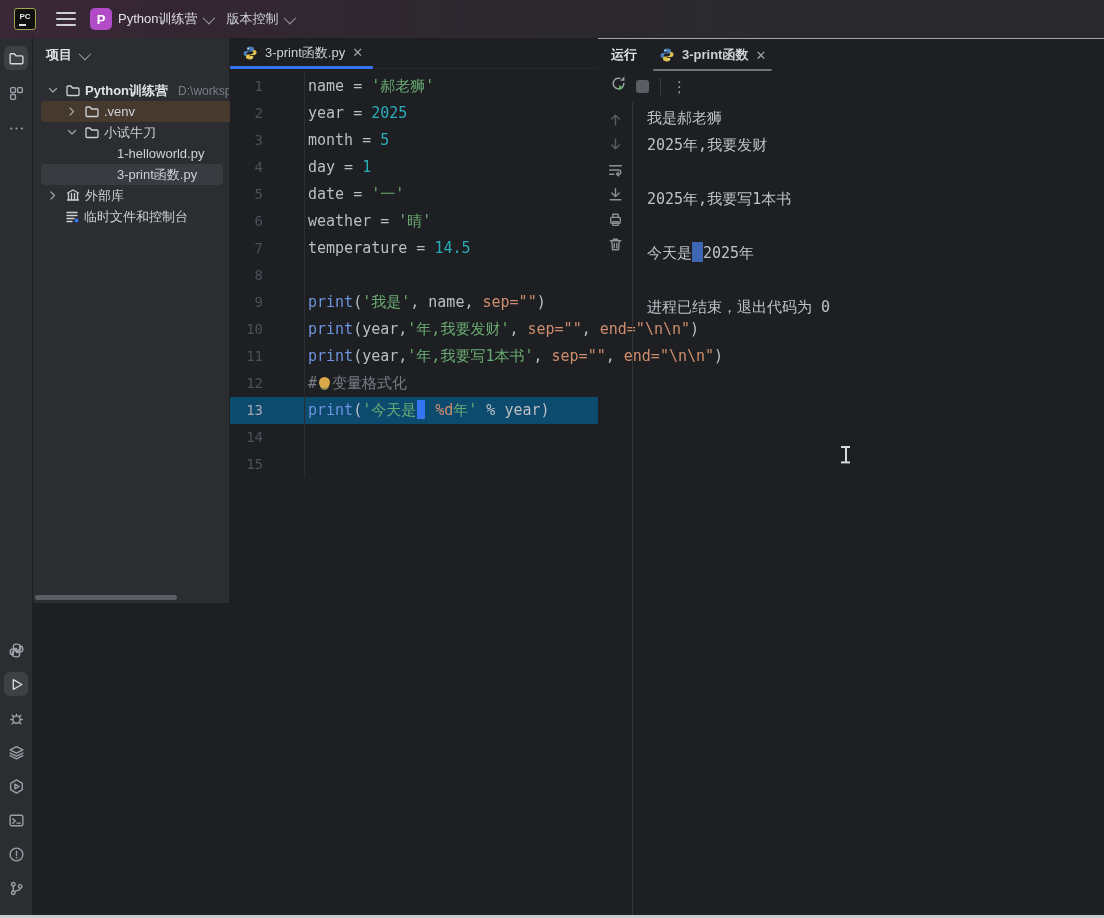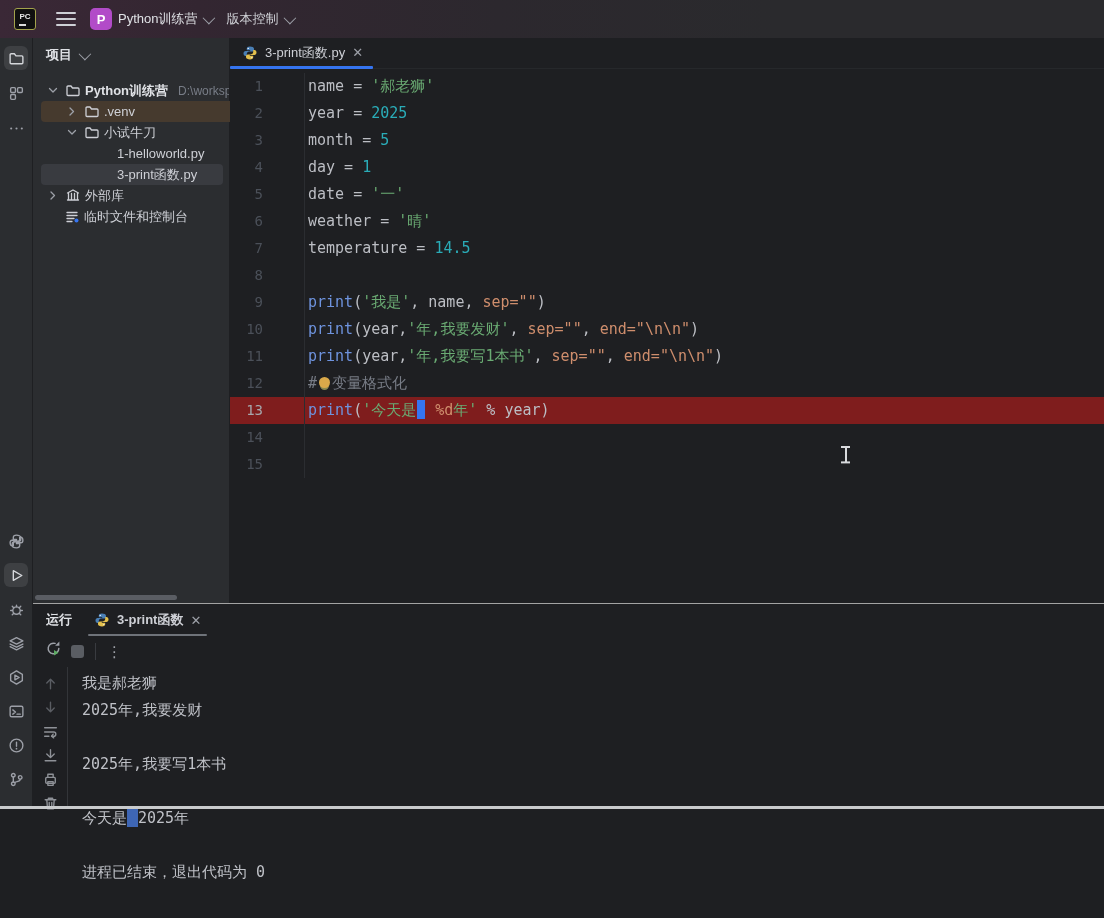--- a/index.html
+++ b/index.html
@@ -1,18 +1,18 @@
 <!DOCTYPE html>
 <html><head>
 <meta charset="utf-8">
 <style>
   * { margin:0; padding:0; box-sizing:border-box; }
   html,body { width:1104px; height:918px; overflow:hidden; background:#1e1f22;
     font-family:"Liberation Sans","DejaVu Sans",sans-serif; -webkit-font-smoothing:antialiased; }
-  .app { width:1104px; height:809px; display:flex; flex-direction:column; position:relative; }
+  .app { width:1104px; height:918px; display:flex; flex-direction:column; position:relative; }
 
   
   .titlebar { height:38px; flex:0 0 38px; display:flex; align-items:center; gap:14px;
     background:linear-gradient(90deg,#3a2836 0%,#332631 18%,#2c282e 45%,#2a2a2d 70%,#2a2a2d 100%);
     padding-left:14px; }
   .pc-logo { width:22px; height:22px; border:1px solid #a3a34c; border-radius:3px; background:#101010;
     color:#e8e8e8; font-size:8px; font-weight:bold; display:flex; align-items:flex-start; justify-content:center;
     padding-top:3px; letter-spacing:0; position:relative; }
   .pc-logo::after{ content:""; position:absolute; left:4px; bottom:3px; width:7px; height:2px; background:#ddd; }
   .hamburger { width:20px; height:14px; display:flex; flex-direction:column; justify-content:space-between; margin-left:6px; }
@@ -28,21 +28,21 @@
   .app-row { flex:1; display:flex; min-height:0; }
   .stripe { width:33px; flex:0 0 33px; background:#2b2d30; border-right:1px solid #1e1f22;
     display:flex; flex-direction:column; align-items:center; padding-top:8px; }
   .stripe-icon { width:24px; height:24px; margin-bottom:11px; display:flex; align-items:center; justify-content:center;
     border-radius:6px; color:#9da0a8; }
   .stripe-icon.active { background:#3e4043; color:#d5d7db; }
   .stripe-spacer { margin-top:auto; }
   .stripe-bottom { display:flex; flex-direction:column; align-items:center; padding-bottom:8px; }
   .stripe-bottom .stripe-icon { margin-bottom:10px; }
 
-  .right-col { flex:1; display:flex; flex-direction:column; min-width:0; }
+  .right-col { flex:1; display:flex; flex-direction:row; min-width:0; }
   .upper { height:565px; flex:0 0 565px; display:flex; min-width:0; }
 
   
   .project-panel { width:197px; flex:0 0 197px; background:#2b2d30; position:relative; border-right:1px solid #1e1f22; }
   .pp-header { height:34px; display:flex; align-items:center; gap:7px; padding-left:13px;
     color:#dfe1e5; font-size:13px; font-weight:bold; }
   .tree { margin-top:8px; }
   .tree-row { height:21px; display:flex; align-items:center; gap:4px; font-size:13px; color:#ced0d6;
     position:relative; white-space:nowrap; }
   .tree-row > * { position:relative; z-index:1; }
@@ -58,21 +58,21 @@
 
   
   .editor { flex:1; background:#1e1f22; display:flex; flex-direction:column; min-width:0; position:relative; }
   .tabbar { height:31px; flex:0 0 31px; display:flex; align-items:flex-end; border-bottom:1px solid #26282b; }
   .etab { height:31px; display:flex; align-items:center; gap:7px; padding:0 10px 0 12px; position:relative;
     color:#ced0d6; font-size:13px; }
   .etab::after { content:""; position:absolute; left:0; right:0; bottom:-1px; height:3px; background:#3574f0; border-radius:1px; }
   .tab-close { color:#9da0a8; font-size:13px; line-height:1; }
   .code-area { flex:1; position:relative; padding-top:4px; font-family:"DejaVu Sans Mono","Liberation Mono",monospace; font-size:15px; }
   .code-row { height:27px; line-height:27px; display:flex; white-space:pre; }
-  .code-row.active { background:#7f1d1d; }
+  .code-row.active { background:#0c4a6e; }
   .gut { width:74px; flex:0 0 74px; text-align:right; padding-right:41px; color:#4b5059; font-size:14px; }
   .code-row.active .gut { color:#a6a8ad; }
   .code-text { border-left:1px solid #2b2d31; padding-left:3px;text-align:right; }
   .c-t { color:#bcbec4; } .c-v { color:#bcbec4; } .c-o { color:#bcbec4; }
   .c-s { color:#6aab73; } .c-n { color:#2aacb8; } .c-b { color:#6e93de; }
   .c-p { color:#cf8e6d; } .c-c { color:#787d87; }
   .caret { display:inline-block; width:8px; height:19px; background:#3574f0; vertical-align:-4px; margin:0 1px; }
   .bulb { display:inline-block; width:11px; height:11px; border-radius:50%; background:#d9a94a;
     box-shadow:0 3px 0 -1px #8a8a50; margin:0 2px; }
   .ibeam { position:absolute; width:11px; height:17px; pointer-events:none; }

